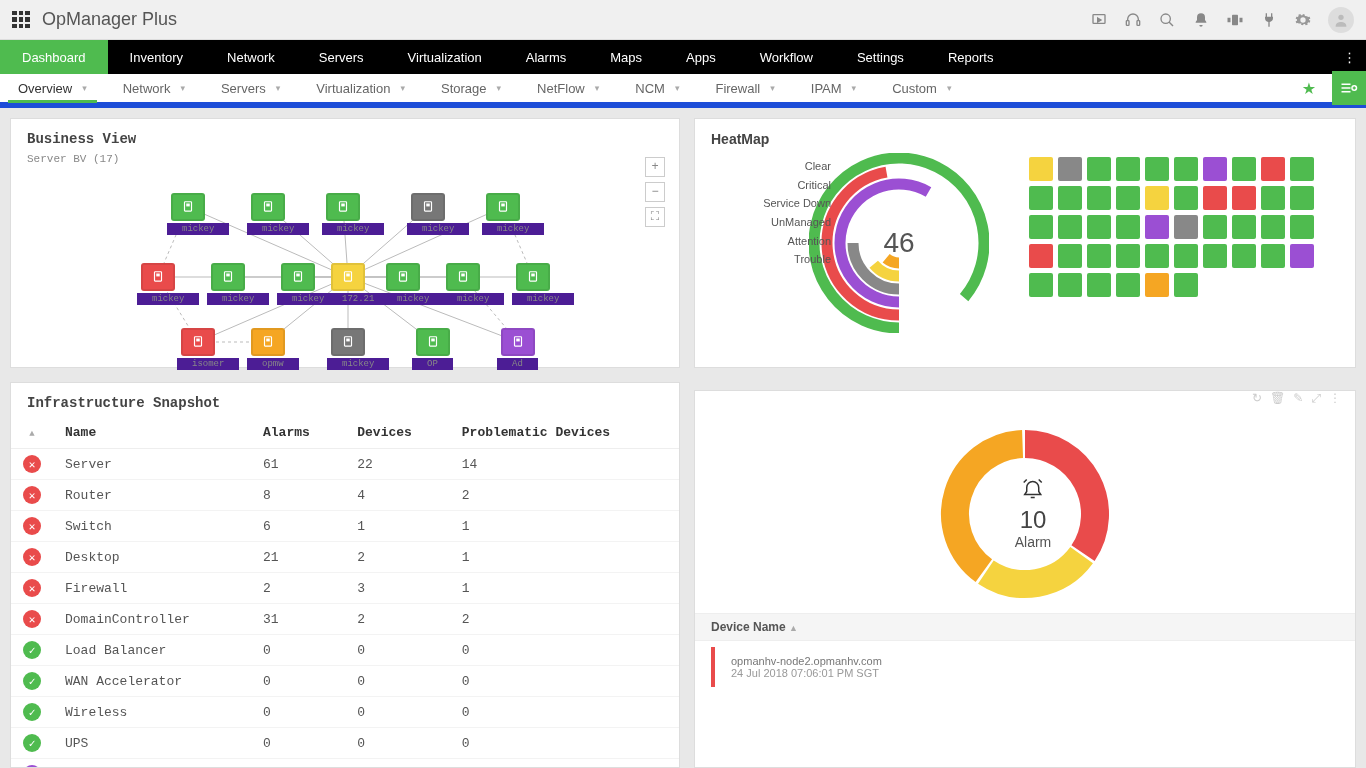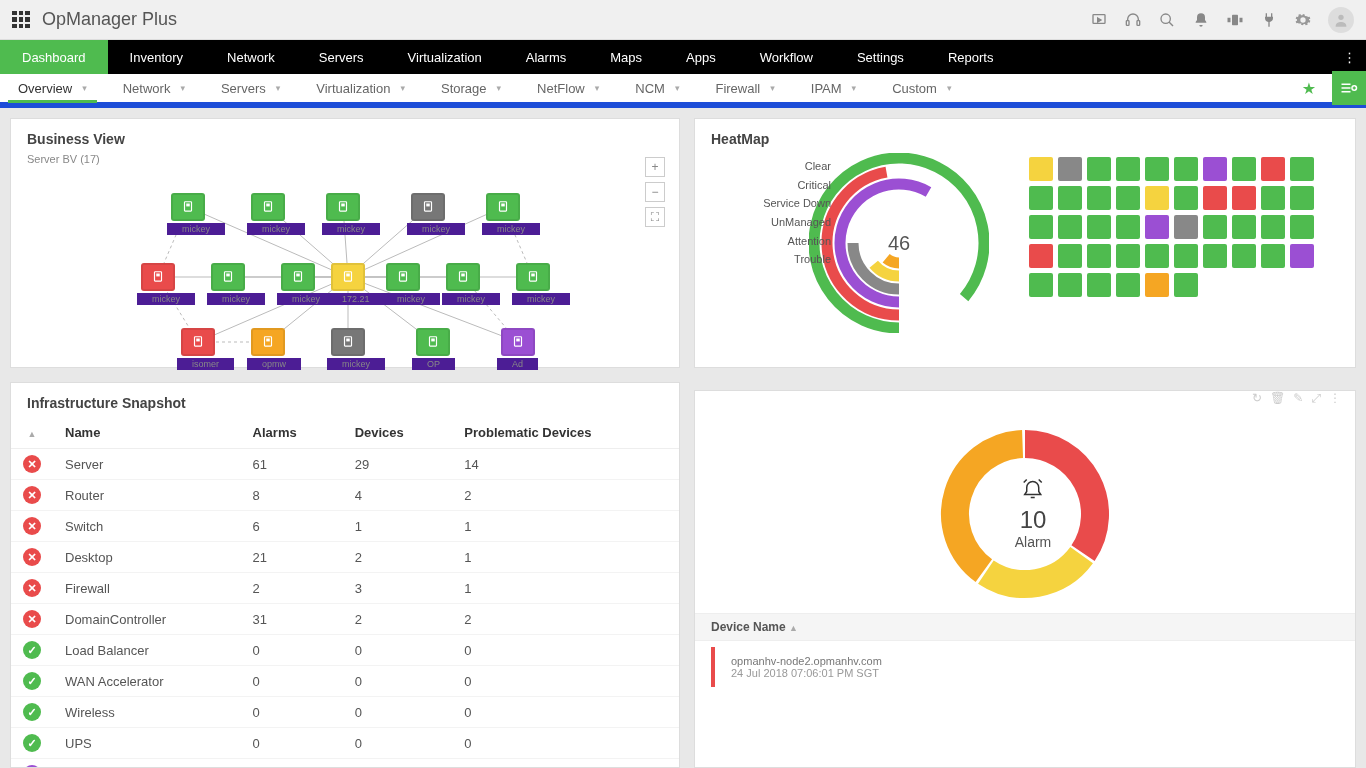--- a/index.html
+++ b/index.html
@@ -25,21 +25,21 @@
   .sub-nav-item { padding: 0 18px; color: #666; font-size: 13px; display: flex; align-items: center; cursor: pointer; position:relative; gap:10px; }
   .sub-nav-item.active { color: #333; }
   .sub-nav-item.active::after { content:""; position:absolute; bottom:-1px; left:8px; right:8px; height:3px; background:#4fbb4f; }
   .chev { font-size: 9px; color:#aaa; }
   .sub-nav-right { margin-left:auto; display:flex; align-items:center; gap:8px; padding-right:0; }
   .star { color:#4fbb4f; font-size:16px; padding:0 8px; cursor:pointer; }
   .add-btn { background:#4fbb4f; color:#fff; height:34px; width:34px; display:flex; align-items:center; justify-content:center; cursor:pointer; }
   
   
   .content { display: flex; gap: 14px; padding: 10px 10px 0 10px; height: calc(768px - 40px - 34px - 34px); }
-  .col-left { width: 670px; display:flex; flex-direction:column; gap:14px; }
+  .col-left { width: 670px; display:flex; flex-direction:column; gap:14px;font-family:Liberation Mono, monospace; }
   .col-right { flex:1; display:flex; flex-direction:column; gap:22px; }
   
   .panel { background:#fff; border:1px solid #ddd; }
   .panel-header { padding: 12px 16px 6px; font-size: 14px; font-weight: 600; color:#444; }
   .panel-sub { font-size: 11px; color:#888; padding: 0 16px 8px; font-weight:400; }
   
   
   .biz-view { height: 250px; position:relative; }
   .biz-canvas { position:relative; width:100%; height:190px; }
   .node { position:absolute; width:34px; height:28px; border-radius:3px; display:flex; align-items:center; justify-content:center; border:2px solid rgba(0,0,0,0.08); }
@@ -65,21 +65,21 @@
   .status-badge { width:18px; height:18px; border-radius:50%; display:inline-flex; align-items:center; justify-content:center; color:#fff; font-size:11px; font-weight:bold; }
   .sb-red { background:#e94b4b; }
   .sb-green { background:#4fbb4f; }
   .sb-purple { background:#9b4fd3; }
   
   
   .heatmap { height: 250px; }
   .heatmap-body { display:flex; gap:40px; padding: 0 16px 16px; align-items:flex-start;justify-content:flex-end; }
   .heat-legend { width:120px; font-size:11px; text-align:right; line-height:1.7; padding-top:4px; color:#555; }
   .heat-donut { position:relative; width:180px; height:180px; }
-  .heat-center { position:absolute; top:50%; left:50%; transform:translate(-50%,-50%); font-size:20px; color:#555; }
+  .heat-center { position:absolute; top:50%; left:50%; transform:translate(-50%,-50%); font-size:28px; color:#555; }
   .heat-grid { flex:1; display:flex; flex-wrap:wrap; gap:5px; align-content:flex-start; padding-top:4px; }
   .heat-cell { width:24px; height:24px; border-radius:2px; cursor:pointer; }
   .hc-green { background:#4fbb4f; }
   .hc-red { background:#e94b4b; }
   .hc-gray { background:#888; }
   .hc-yellow { background:#f5d33f; }
   .hc-purple { background:#9b4fd3; }
   .hc-orange { background:#f5a623; }
   
   
@@ -404,21 +404,21 @@
               <th>Alarms</th>
               <th>Devices</th>
               <th>Problematic Devices</th>
             </tr>
           </thead>
         <tbody id="infra-body">
             <tr>
               <td><span class="status-badge sb-red">✕</span></td>
               <td>Server</td>
               <td>61</td>
-              <td>29</td>
+              <td>22</td>
               <td>14</td>
             </tr>
             <tr>
               <td><span class="status-badge sb-red">✕</span></td>
               <td>Router</td>
               <td>8</td>
               <td>4</td>
               <td>2</td>
             </tr>
             <tr>

